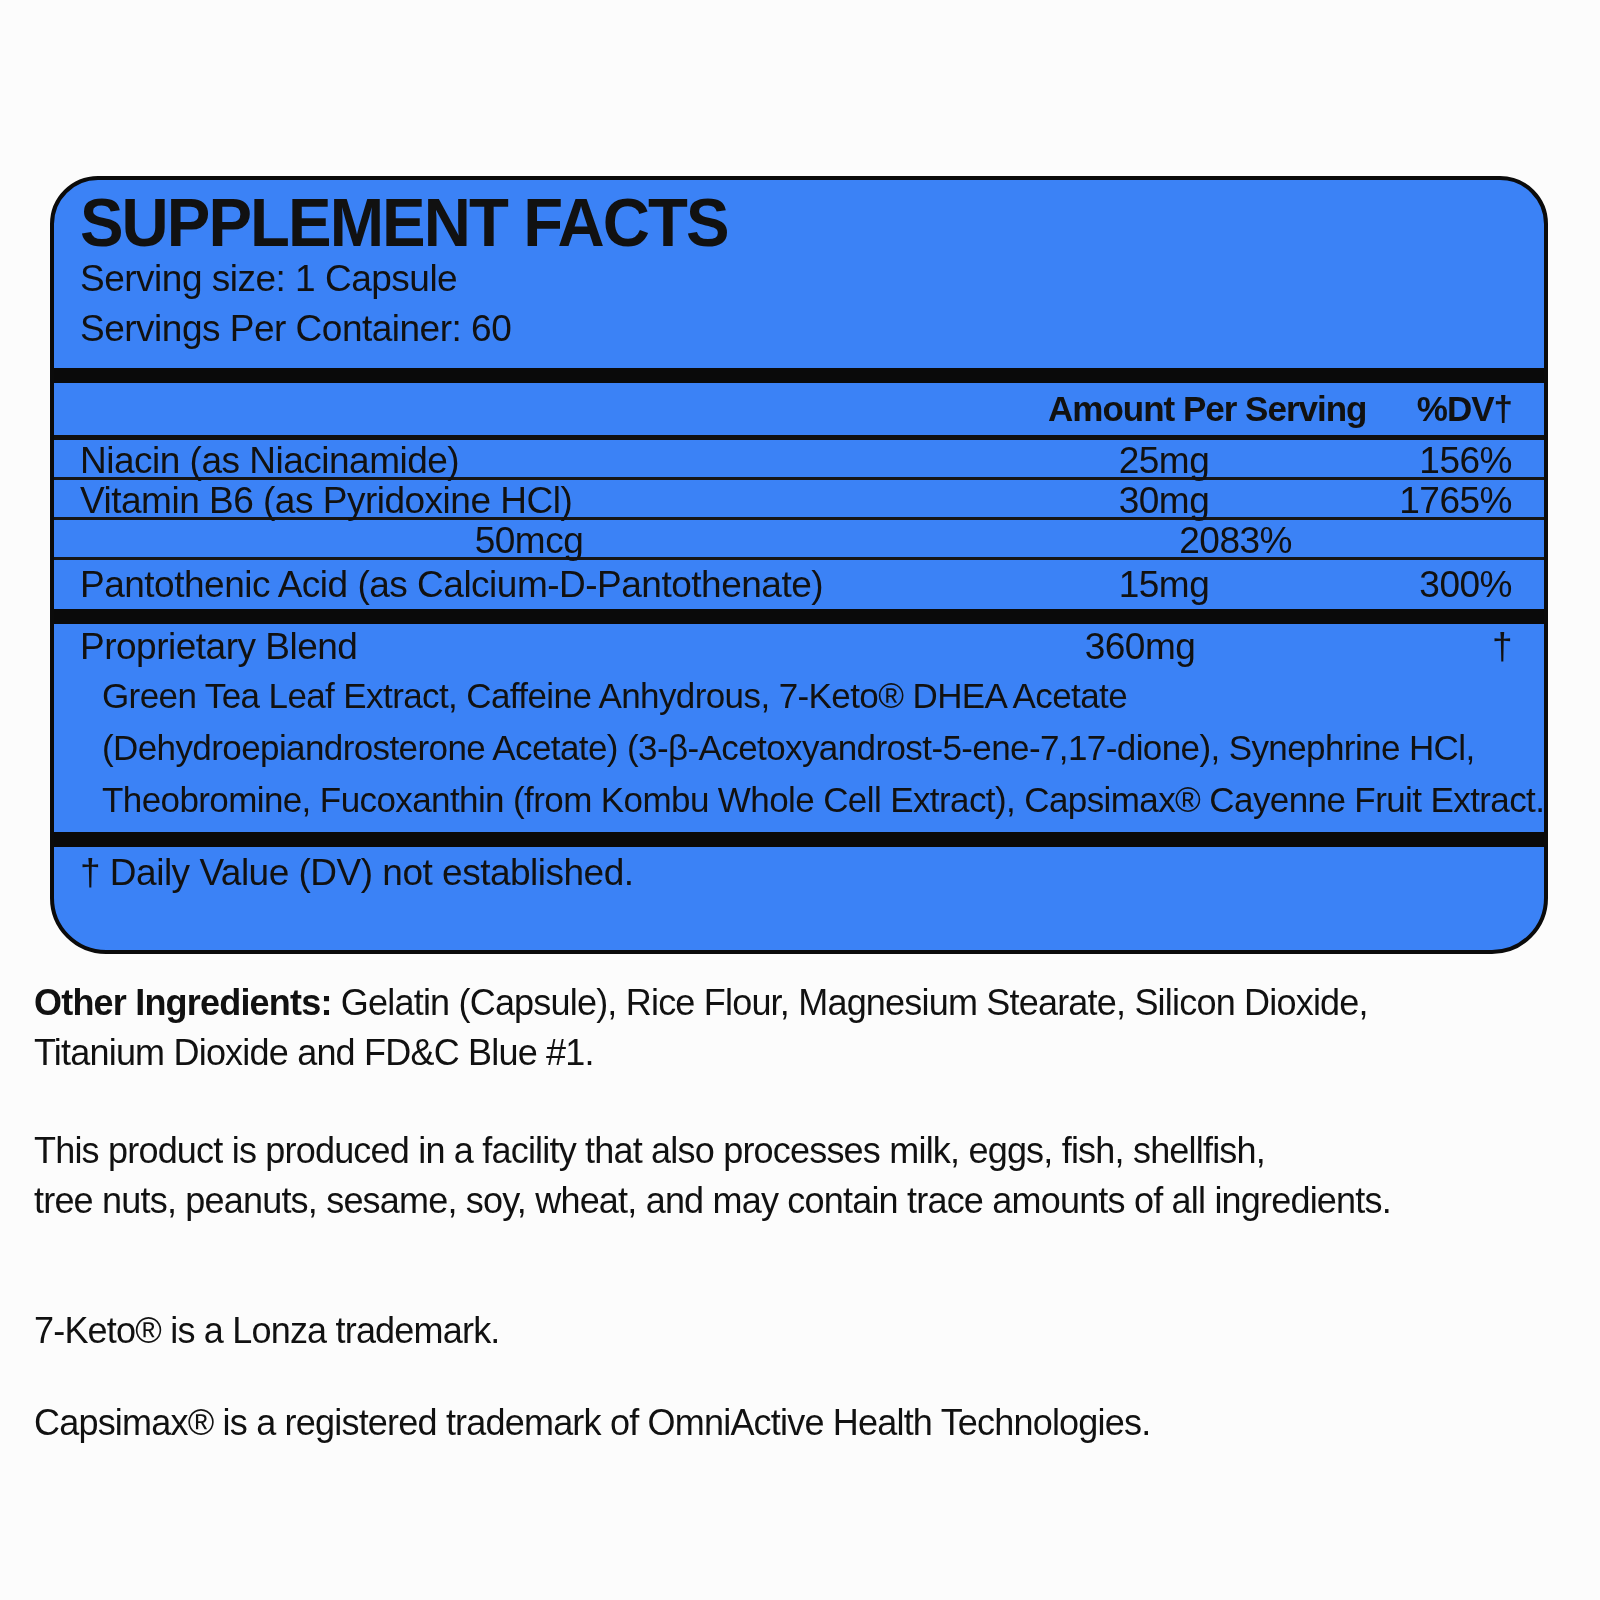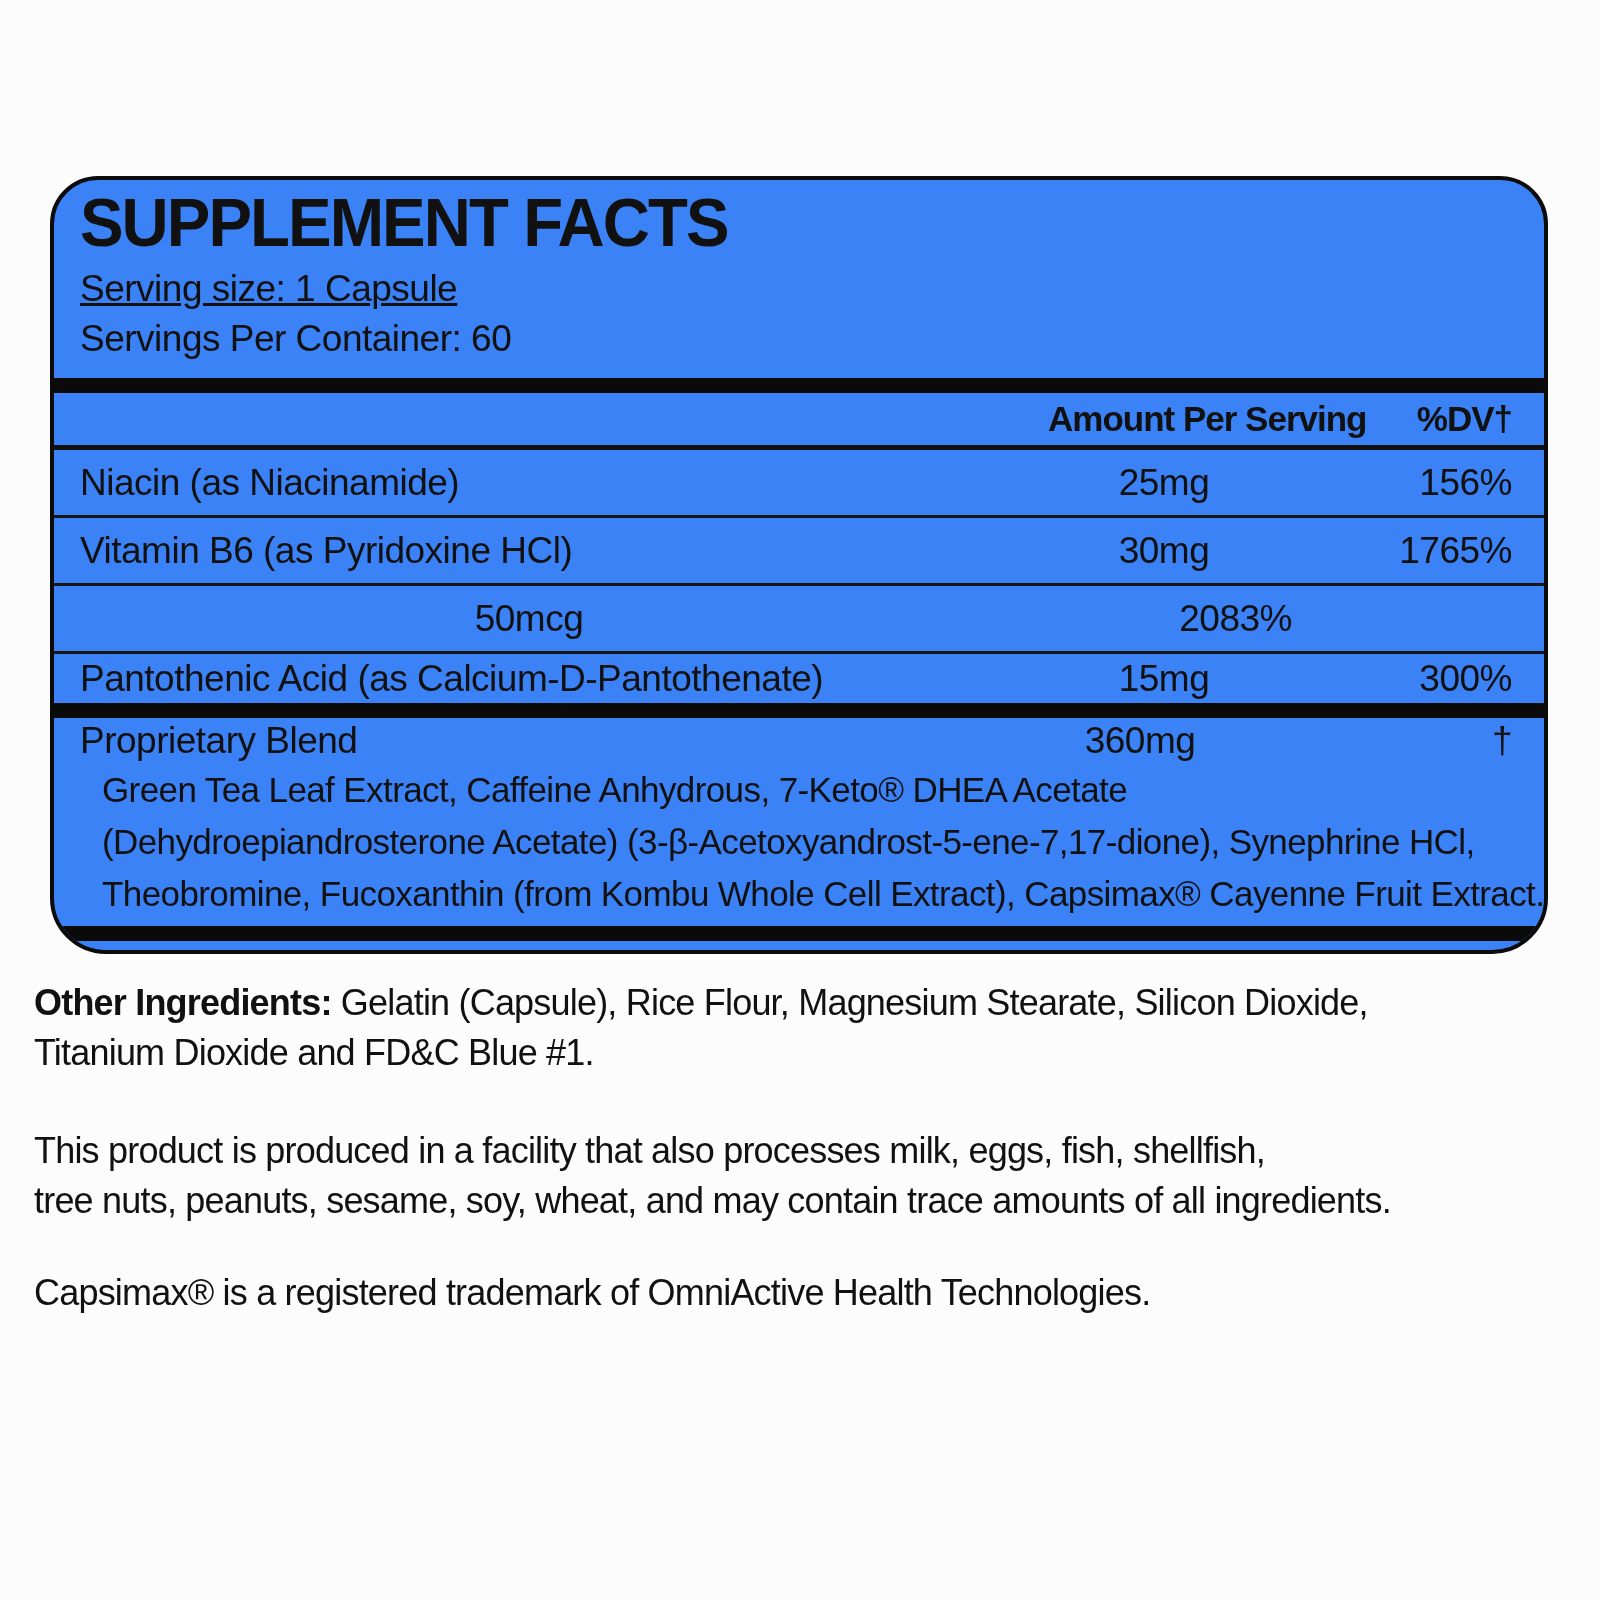--- a/index.html
+++ b/index.html
@@ -31,42 +31,42 @@
     transform-origin:left center;
     white-space:nowrap;
   }
   .serving-line{
     margin-left:26px;
     font-size:37px;
     line-height:50px;
     letter-spacing:-0.5px;
     white-space:nowrap;
   }
-  .serving-line.first{margin-top:10px;text-decoration:underline;}
+  .serving-line.first{}
   .bar{
     height:15px;
     background:#0a0a0a;
   }
   .bar.b1{margin-top:14px;}
   .bar.b3{margin-top:6px;}
   .grid-row{
     display:grid;
     grid-template-columns:1fr 320px 220px;
     align-items:center;
     font-size:37px;
     letter-spacing:-0.5px;
   }
   .grid-row .name{padding-left:26px;white-space:nowrap;}
   .grid-row .amount{text-align:center;white-space:nowrap;}
   .grid-row .dv{text-align:right;white-space:nowrap;padding-right:32px;}
   .header-row{height:52px;border-bottom:5px solid #101010;}
   .header-row .amount,.header-row .dv{
     font-weight:bold;font-size:35px;letter-spacing:-1px;margin-left:44px;
   }
-  .ingredient-row{height:68px;border-bottom:3px solid #161616;box-sizing:border-box;}
+  .ingredient-row{height:40px;border-bottom:3px solid #161616;box-sizing:border-box;}
   .ingredient-row.last{border-bottom:none;height:49px;}
   .blend-row{height:46px;gap:24px;}
   .blend-line{
     margin-left:48px;
     font-size:35px;
     line-height:52px;
     letter-spacing:-0.6px;
     white-space:nowrap;
   }
   .footnote{
@@ -149,15 +149,16 @@
   <div class="para p-oi">
     <div><span class="bold">Other Ingredients:</span><span> Gelatin (Capsule), Rice Flour, Magnesium Stearate, Silicon Dioxide,</span></div>
     <div>Titanium Dioxide and FD&amp;C Blue #1.</div>
   </div>
 
   <div class="para p-allergen">
     <div>This product is produced in a facility that also processes milk, eggs, fish, shellfish,</div>
     <div>tree nuts, peanuts, sesame, soy, wheat, and may contain trace amounts of all ingredients.</div>
   </div>
 
+  <div class="para p-keto">7-Keto® is a Lonza trademark.</div>
 
   <div class="para p-capsimax">Capsimax® is a registered trademark of OmniActive Health Technologies.</div>
 </div>
 
 </body></html>

